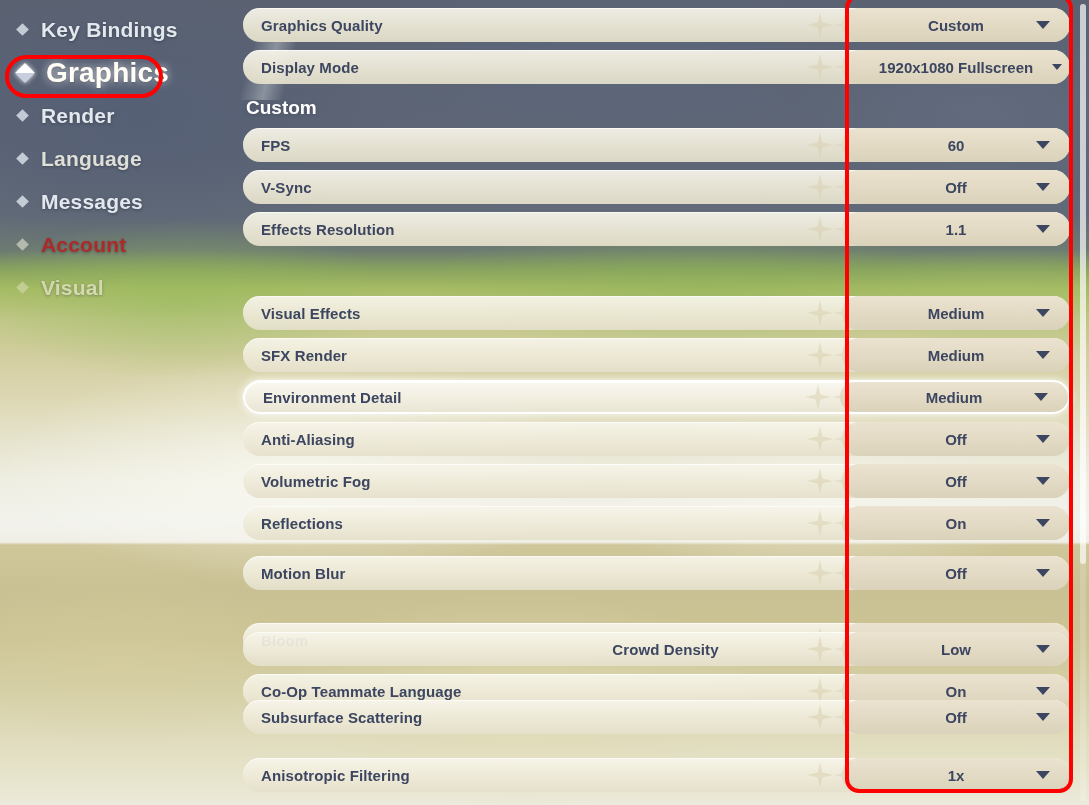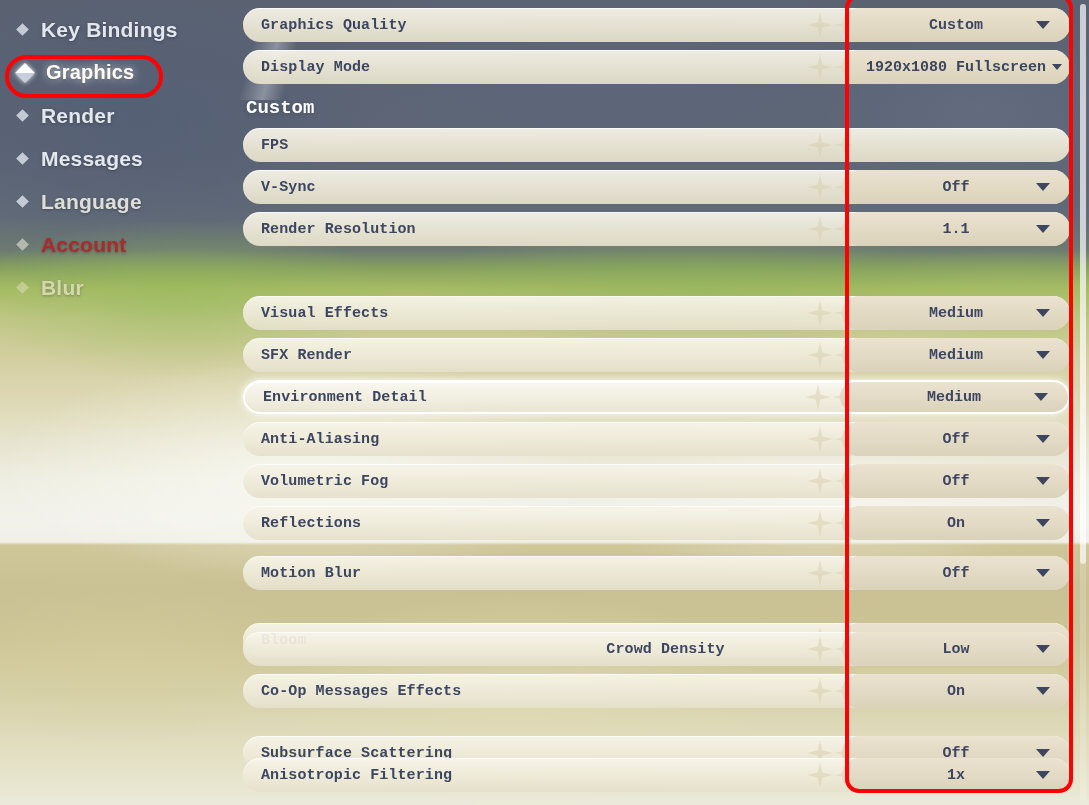--- a/index.html
+++ b/index.html
@@ -108,36 +108,36 @@
     text-shadow: 0 1px 3px rgba(40,46,60,.55);
     white-space: nowrap;
   }
 
   .nav-item.is-active .nav-diamond {
     width: 14px; height: 14px;
     background: linear-gradient(135deg, #ffffff 50%, #c8cedd 50%);
     box-shadow: 0 0 5px rgba(255,255,255,.9);
   }
   .nav-item.is-active .nav-label {
-    font-size: 20px;
+    font-size: 28px;
     color: #fffdf6;
     text-shadow: 0 0 9px rgba(255,255,255,.75), 0 1px 3px rgba(40,46,60,.6);
   }
 
   .nav-item.is-dim-1 .nav-label { color: #e6e6dc; opacity: .95; }
   .nav-item.is-dim-2 .nav-label { color: #b91c1c; opacity: .85; }
   .nav-item.is-dim-2 .nav-diamond { background: rgba(230,230,212,.6); }
   .nav-item.is-dim-3 .nav-label { color: #eae6cf; opacity: .7; }
   .nav-item.is-dim-3 .nav-diamond { background: rgba(232,228,204,.45); }
 
   
   #settings {
     position: absolute;
     left: 243px; top: 0;
-    width: 846px; height: 805px; font-family: Liberation Mono, monospace;
+    width: 846px; height: 805px;
   }
 
   .section-head {
     position: absolute;
     left: 3px;
     font-size: 19px;
     font-weight: bold;
     color: #ffffff;
     text-shadow: 0 1px 4px rgba(60,66,80,.6);
   }
@@ -262,35 +262,35 @@
         <span class="nav-label">Key Bindings</span>
       </div>
       <div class="nav-item is-active">
         <span class="nav-diamond"></span>
         <span class="nav-label">Graphics</span>
       </div>
       <div class="nav-item ">
         <span class="nav-diamond"></span>
         <span class="nav-label">Render</span>
       </div>
+      <div class="nav-item is-dim-1">
+        <span class="nav-diamond"></span>
+        <span class="nav-label">Language</span>
+      </div>
       <div class="nav-item ">
         <span class="nav-diamond"></span>
         <span class="nav-label">Messages</span>
       </div>
-      <div class="nav-item is-dim-1">
-        <span class="nav-diamond"></span>
-        <span class="nav-label">Language</span>
-      </div>
       <div class="nav-item is-dim-2">
         <span class="nav-diamond"></span>
         <span class="nav-label">Account</span>
       </div>
       <div class="nav-item is-dim-3">
         <span class="nav-diamond"></span>
-        <span class="nav-label">Blur</span>
+        <span class="nav-label">Visual</span>
       </div>
     </nav>
 
   <section id="settings">
       <div class="row" style="top: 8px;">
         <span class="row-label">Graphics Quality</span>
         <span class="sparkle"><svg viewBox="0 0 24 24" aria-hidden="true">
             <path d="M12 0 L14.2 9.8 L24 12 L14.2 14.2 L12 24 L9.8 14.2 L0 12 L9.8 9.8 Z" fill="#d8cfae"></path>
           </svg></span>
         <span class="sparkle s2"><svg viewBox="0 0 24 24" aria-hidden="true">
@@ -316,36 +316,40 @@
       </div>
       <div class="section-head" style="top: 97px;">Custom</div>
       <div class="row" style="top: 128px;">
         <span class="row-label">FPS</span>
         <span class="sparkle"><svg viewBox="0 0 24 24" aria-hidden="true">
             <path d="M12 0 L14.2 9.8 L24 12 L14.2 14.2 L12 24 L9.8 14.2 L0 12 L9.8 9.8 Z" fill="#d8cfae"></path>
           </svg></span>
         <span class="sparkle s2"><svg viewBox="0 0 24 24" aria-hidden="true">
             <path d="M12 0 L14.2 9.8 L24 12 L14.2 14.2 L12 24 L9.8 14.2 L0 12 L9.8 9.8 Z" fill="#d8cfae"></path>
           </svg></span>
+        <div class="row-value">
+          <span class="value-text">60</span>
+          <span class="caret"></span>
+        </div>
       </div>
       <div class="row" style="top: 170px;">
         <span class="row-label">V-Sync</span>
         <span class="sparkle"><svg viewBox="0 0 24 24" aria-hidden="true">
             <path d="M12 0 L14.2 9.8 L24 12 L14.2 14.2 L12 24 L9.8 14.2 L0 12 L9.8 9.8 Z" fill="#d8cfae"></path>
           </svg></span>
         <span class="sparkle s2"><svg viewBox="0 0 24 24" aria-hidden="true">
             <path d="M12 0 L14.2 9.8 L24 12 L14.2 14.2 L12 24 L9.8 14.2 L0 12 L9.8 9.8 Z" fill="#d8cfae"></path>
           </svg></span>
         <div class="row-value">
           <span class="value-text">Off</span>
           <span class="caret"></span>
         </div>
       </div>
       <div class="row" style="top: 212px;">
-        <span class="row-label">Render Resolution</span>
+        <span class="row-label">Effects Resolution</span>
         <span class="sparkle"><svg viewBox="0 0 24 24" aria-hidden="true">
             <path d="M12 0 L14.2 9.8 L24 12 L14.2 14.2 L12 24 L9.8 14.2 L0 12 L9.8 9.8 Z" fill="#d8cfae"></path>
           </svg></span>
         <span class="sparkle s2"><svg viewBox="0 0 24 24" aria-hidden="true">
             <path d="M12 0 L14.2 9.8 L24 12 L14.2 14.2 L12 24 L9.8 14.2 L0 12 L9.8 9.8 Z" fill="#d8cfae"></path>
           </svg></span>
         <div class="row-value">
           <span class="value-text">1.1</span>
           <span class="caret"></span>
         </div>
@@ -461,33 +465,33 @@
           </svg></span>
         <span class="sparkle s2"><svg viewBox="0 0 24 24" aria-hidden="true">
             <path d="M12 0 L14.2 9.8 L24 12 L14.2 14.2 L12 24 L9.8 14.2 L0 12 L9.8 9.8 Z" fill="#d8cfae"></path>
           </svg></span>
         <div class="row-value">
           <span class="value-text">Low</span>
           <span class="caret"></span>
         </div>
       </div>
       <div class="row" style="top: 674px;">
-        <span class="row-label">Co-Op Messages Effects</span>
+        <span class="row-label">Co-Op Teammate Language</span>
         <span class="sparkle"><svg viewBox="0 0 24 24" aria-hidden="true">
             <path d="M12 0 L14.2 9.8 L24 12 L14.2 14.2 L12 24 L9.8 14.2 L0 12 L9.8 9.8 Z" fill="#d8cfae"></path>
           </svg></span>
         <span class="sparkle s2"><svg viewBox="0 0 24 24" aria-hidden="true">
             <path d="M12 0 L14.2 9.8 L24 12 L14.2 14.2 L12 24 L9.8 14.2 L0 12 L9.8 9.8 Z" fill="#d8cfae"></path>
           </svg></span>
         <div class="row-value">
           <span class="value-text">On</span>
           <span class="caret"></span>
         </div>
       </div>
-      <div class="row" style="top: 736px;">
+      <div class="row" style="top: 700px;">
         <span class="row-label">Subsurface Scattering</span>
         <span class="sparkle"><svg viewBox="0 0 24 24" aria-hidden="true">
             <path d="M12 0 L14.2 9.8 L24 12 L14.2 14.2 L12 24 L9.8 14.2 L0 12 L9.8 9.8 Z" fill="#d8cfae"></path>
           </svg></span>
         <span class="sparkle s2"><svg viewBox="0 0 24 24" aria-hidden="true">
             <path d="M12 0 L14.2 9.8 L24 12 L14.2 14.2 L12 24 L9.8 14.2 L0 12 L9.8 9.8 Z" fill="#d8cfae"></path>
           </svg></span>
         <div class="row-value">
           <span class="value-text">Off</span>
           <span class="caret"></span>

